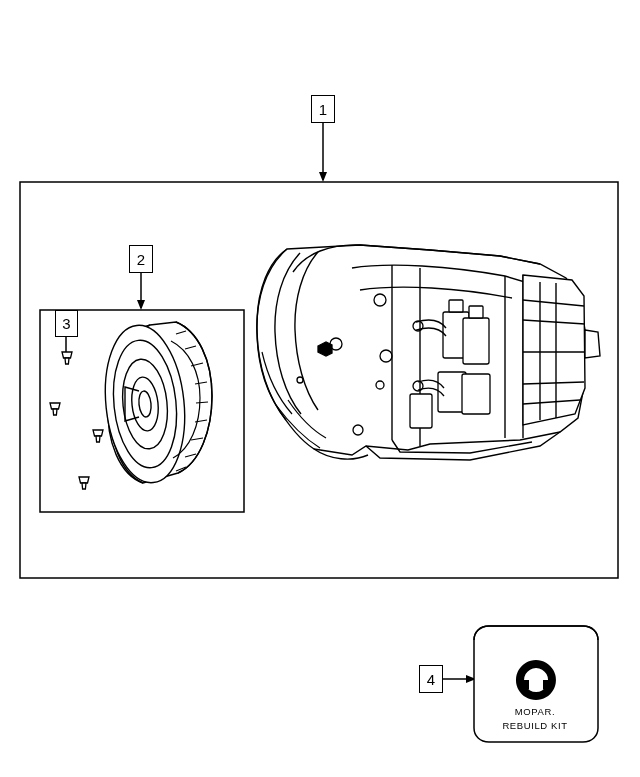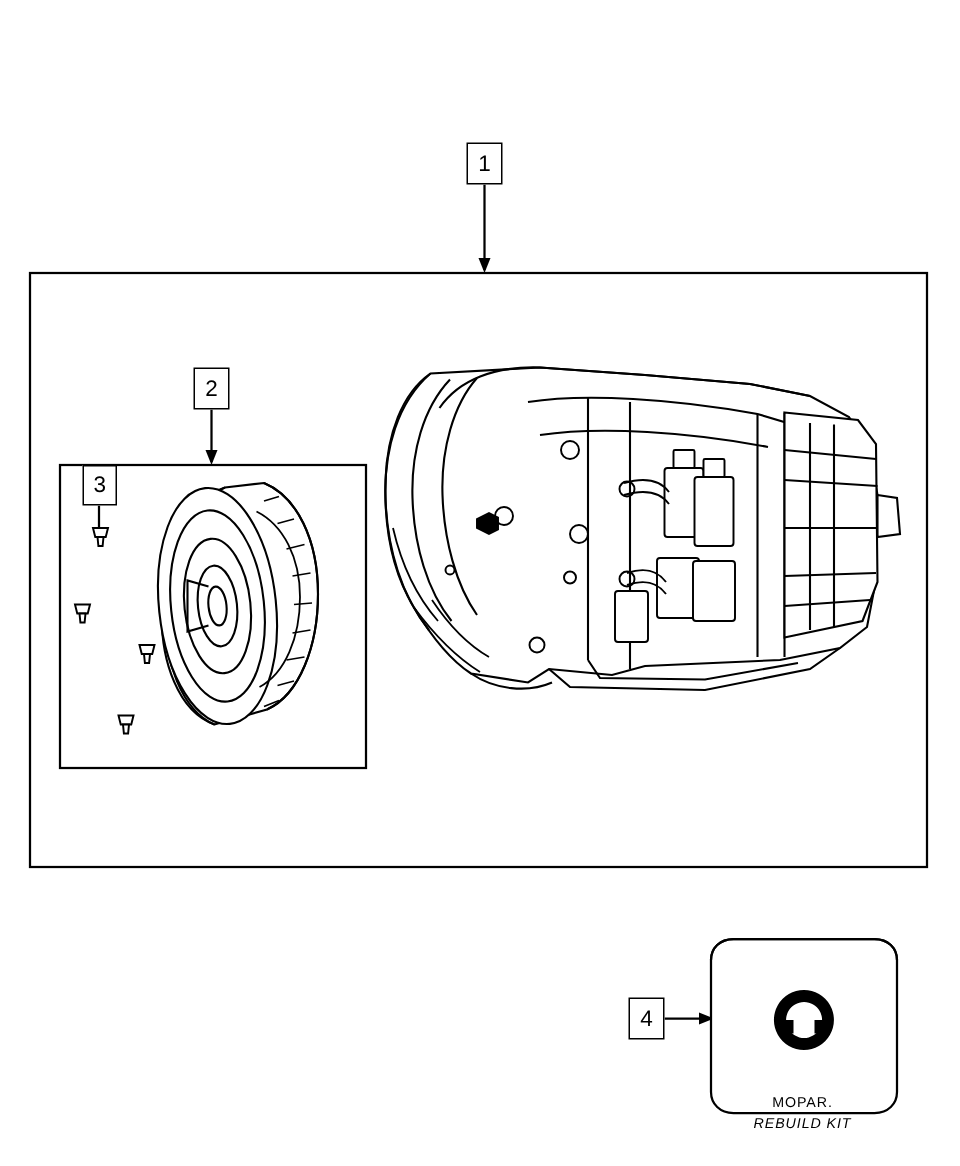--- a/index.html
+++ b/index.html
@@ -50,21 +50,20 @@
   .mopar-text {
     position: absolute;
     left: 480px;
     top: 708px;
     width: 110px;
     text-align: center;
     font-family: "Liberation Sans", sans-serif;
     font-size: 9.5px;
     letter-spacing: 0.6px;
     color: #000;
-    margin-top: 24px;
   }
 </style>
 </head>
 <body>
 
 <div id="diagram-root">
 
   <svg class="layer" viewBox="0 0 640 777">
     <g fill="none" stroke="#000" stroke-width="1.5">
 
@@ -254,15 +253,15 @@
       <path d="M543,680 l8,0 l0,9 l-8,0 z"></path>
     </g>
   </svg>
 
   <div class="callout callout-1">1</div>
   <div class="callout callout-2">2</div>
   <div class="callout callout-3">3</div>
   <div class="callout callout-4">4</div>
 
   <div class="mopar-text" style="top:706px;">MOPAR.</div>
-  <div class="mopar-text" style="top:720px;font-style:italic;">REBUILD KIT</div>
+  <div class="mopar-text" style="top:720px;">REBUILD KIT</div>
 
 </div>
 
 </body></html>

